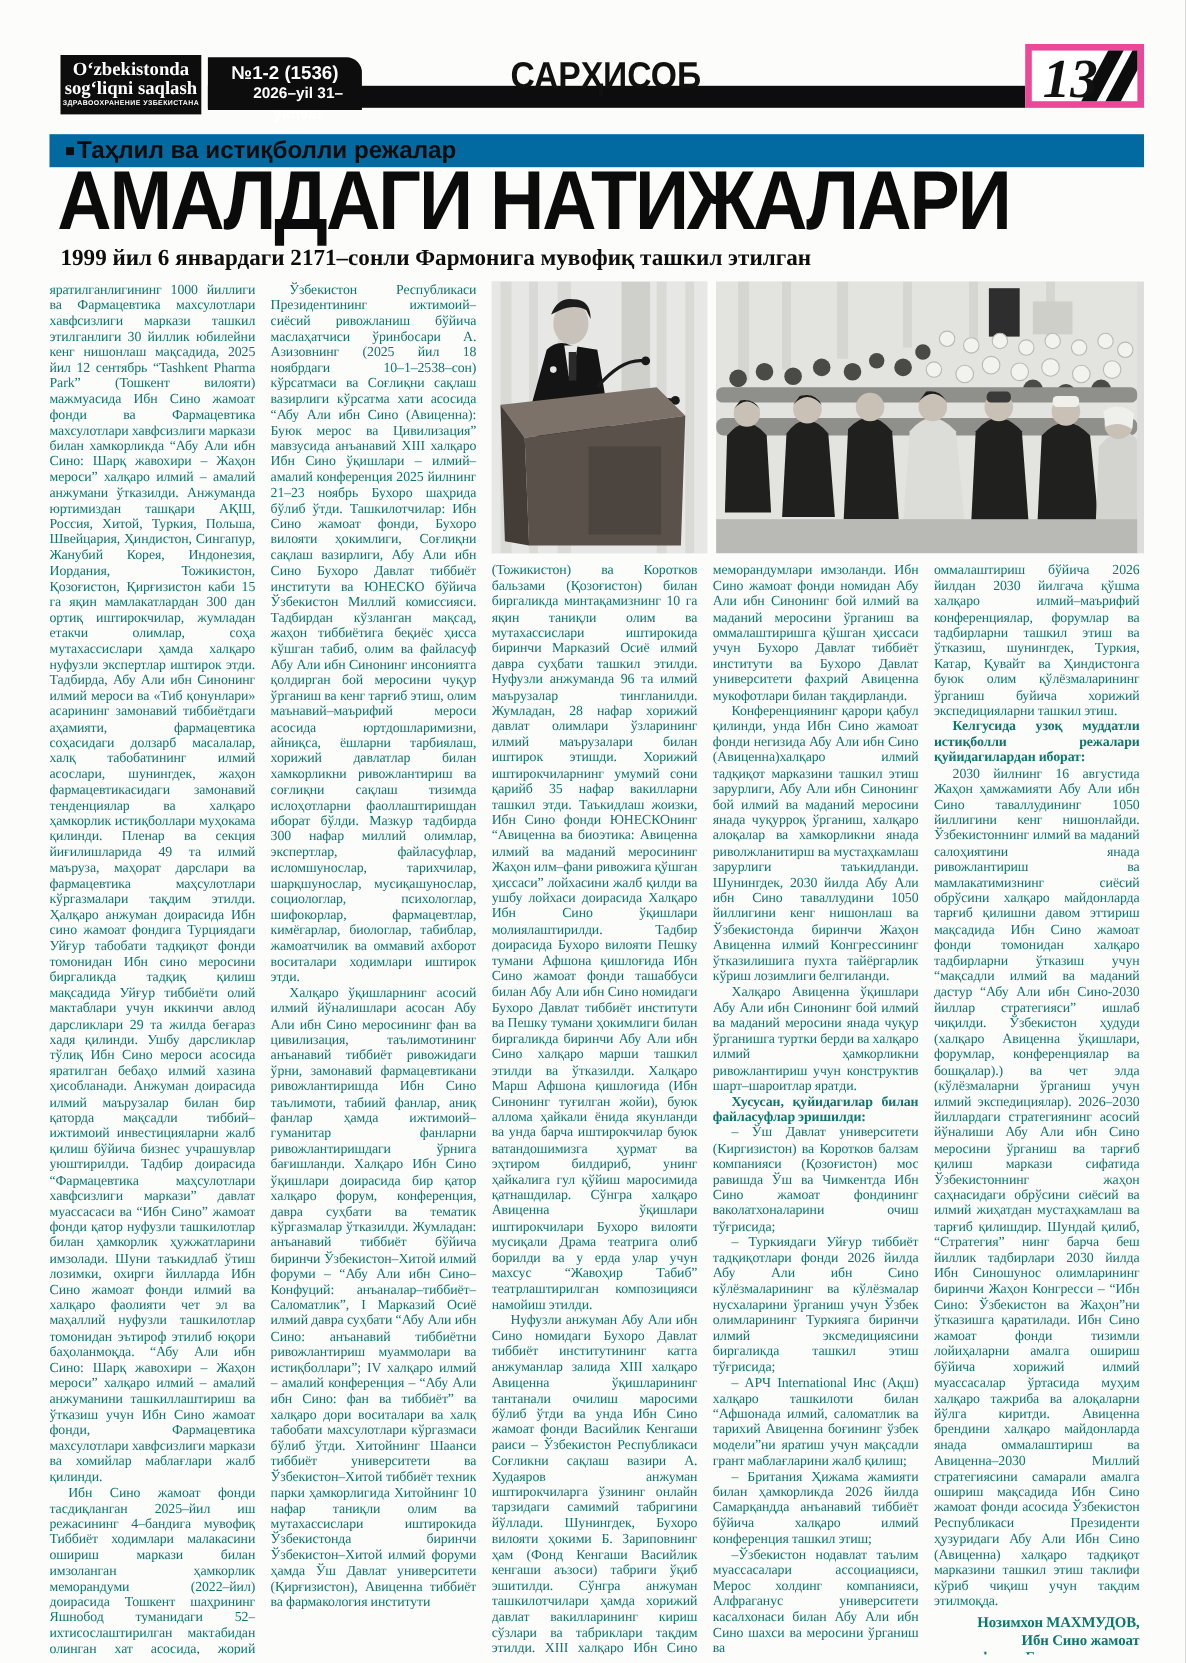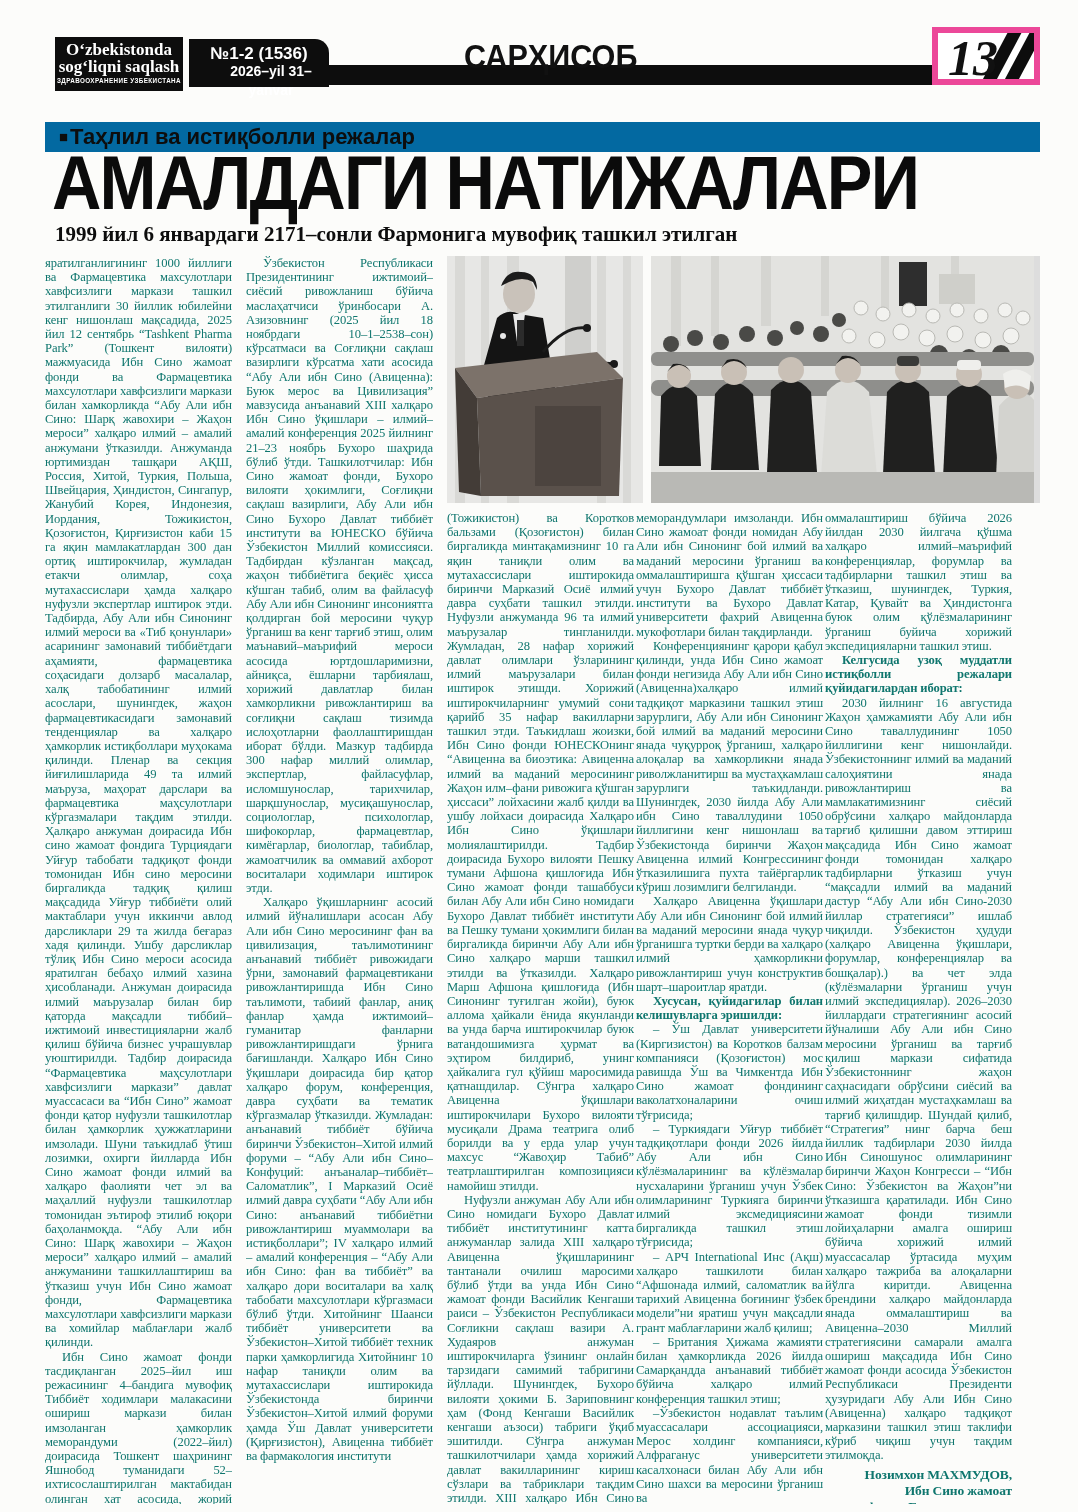--- a/index.html
+++ b/index.html
@@ -1,20 +1,20 @@
 <!DOCTYPE html>
 <html><head>
 <meta charset="utf-8">
 <style>
   html,body{margin:0;padding:0;background:#9a9a9a;}
   #page{position:relative;width:1078px;height:1512px;background:#fcfcfa;margin:0 auto;
         font-family:"Liberation Serif",serif;color:#111;overflow:hidden;}
 
   
-  #masthead{position:absolute;left:45px;top:31px;width:995px;height:84px;}
+  #masthead{position:absolute;left:45px;top:44px;width:995px;height:84px;}
   #logo-box{position:absolute;left:10px;top:6px;width:128px;height:54px;background:#0d0d0d;color:#fff;
             text-align:center;padding-top:4px;box-sizing:border-box;}
   #logo-box .l1{font-family:"Liberation Serif",serif;font-weight:bold;font-size:17px;line-height:17px;}
   #logo-box .l2{font-family:"Liberation Serif",serif;font-weight:bold;font-size:17px;line-height:17px;}
   #logo-box .l3{font-family:"Liberation Sans",sans-serif;font-weight:bold;font-size:6.3px;letter-spacing:.4px;margin-top:2px;}
   #issue-bar{position:absolute;left:144px;top:34px;width:790px;height:20px;background:#0d0d0d;}
   #issue-box{position:absolute;left:144px;top:8px;width:140px;height:48px;background:#0d0d0d;
              border-radius:0 14px 0 0;color:#fff;font-family:"Liberation Sans",sans-serif;
              font-weight:bold;text-align:center;box-sizing:border-box;padding-top:6px;}
   #issue-box .i1{font-size:17px;line-height:17px;}
@@ -42,21 +42,21 @@
   #subhead{position:absolute;left:55px;top:222px;width:995px;font-family:"Liberation Serif",serif;
            font-weight:bold;font-size:21px;color:#0d0d0d;}
 
   
   #body{position:absolute;left:45px;top:256px;width:995px;height:1248px;display:flex;gap:14px;}
   .col{width:187px;flex:0 0 187px;height:100%;overflow:hidden;}
   #right-wrap{flex:1;display:flex;flex-direction:column;}
   #photos{height:247px;display:flex;gap:8px;margin-bottom:8px;}
   #photo-left{width:196px;height:247px;background:#ddd;}
   #photo-right{flex:1;height:247px;background:#ddd;}
-  #cols345{flex:1;display:flex;gap:2px;overflow:hidden;}
+  #cols345{flex:1;display:flex;gap:14px;overflow:hidden;}
 
   .para{margin:0;text-align:justify;font-size:12.6px;line-height:14.2px;letter-spacing:-0.1px;
         word-spacing:-0.2px;color:#0f766e;}
   .para.indent{text-indent:17px;}
   .para.bold{font-weight:bold;}
   .para.right{text-align:right;white-space:pre-line;font-weight:bold;font-size:13.5px;line-height:16px;margin-top:4px;}
 
   svg{display:block;}
 </style>
 </head>
@@ -223,21 +223,21 @@
 
       <div id="cols345">
         <div class="col">
             <p class="para">(Тожикистон) ва Коротков бальзами (Қозоғистон) билан биргаликда минтақамизнинг 10 га яқин таниқли олим ва мутахассислари иштирокида биринчи Марказий Осиё илмий давра суҳбати ташкил этилди. Нуфузли анжуманда 96 та илмий маърузалар тингланилди. Жумладан, 28 нафар хорижий давлат олимлари ўзларининг илмий маърузалари билан иштирок этишди. Хорижий иштирокчиларнинг умумий сони қарийб 35 нафар вакилларни ташкил этди. Таъкидлаш жоизки, Ибн Сино фонди ЮНЕСКОнинг “Авиценна ва биоэтика: Авиценна илмий ва маданий меросининг Жаҳон илм–фани ривожига қўшган ҳиссаси” лойхасини жалб қилди ва ушбу лойхаси доирасида Халқаро Ибн Сино ўқишлари молиялаштирилди. Тадбир доирасида Бухоро вилояти Пешку тумани Афшона қишлоғида Ибн Сино жамоат фонди ташаббуси билан Абу Али ибн Сино номидаги Бухоро Давлат тиббиёт институти ва Пешку тумани ҳокимлиги билан биргаликда биринчи Абу Али ибн Сино халқаро марши ташкил этилди ва ўтказилди. Халқаро Марш Афшона қишлоғида (Ибн Синонинг туғилган жойи), буюк аллома ҳайкали ёнида якунланди ва унда барча иштирокчилар буюк ватандошимизга ҳурмат ва эҳтиром билдириб, унинг ҳайкалига гул қўйиш маросимида қатнашдилар. Сўнгра халқаро Авиценна ўқишлари иштирокчилари Бухоро вилояти мусиқали Драма театрига олиб борилди ва у ерда улар учун махсус “Жавоҳир Табиб” театрлаштирилган композицияси намойиш этилди.</p>
             <p class="para indent">Нуфузли анжуман Абу Али ибн Сино номидаги Бухоро Давлат тиббиёт институтининг катта анжуманлар залида XIII халқаро Авиценна ўқишларининг тантанали очилиш маросими бўлиб ўтди ва унда Ибн Сино жамоат фонди Васийлик Кенгаши раиси – Ўзбекистон Республикаси Соғликни сақлаш вазири А. Худаяров анжуман иштирокчиларга ўзининг онлайн тарзидаги самимий табригини йўллади. Шунингдек, Бухоро вилояти ҳокими Б. Зариповнинг ҳам (Фонд Кенгаши Васийлик кенгаши аъзоси) табриги ўқиб эшитилди. Сўнгра анжуман ташкилотчилари ҳамда хорижий давлат вакилларининг кириш сўзлари ва табриклари тақдим этилди. XIII халқаро Ибн Сино ўқишлари доирасида ҳамкорлик</p>
           </div>
         <div class="col">
             <p class="para">меморандумлари имзоланди. Ибн Сино жамоат фонди номидан Абу Али ибн Синонинг бой илмий ва маданий меросини ўрганиш ва оммалаштиришга қўшган ҳиссаси учун Бухоро Давлат тиббиёт институти ва Бухоро Давлат университети фахрий Авиценна мукофотлари билан тақдирланди.</p>
             <p class="para indent">Конференциянинг қарори қабул қилинди, унда Ибн Сино жамоат фонди негизида Абу Али ибн Сино (Авиценна)халқаро илмий тадқиқот марказини ташкил этиш зарурлиги, Абу Али ибн Синонинг бой илмий ва маданий меросини янада чуқурроқ ўрганиш, халқаро алоқалар ва хамкорликни янада риволжланитирш ва мустаҳкамлаш зарурлиги таъкидланди. Шунингдек, 2030 йилда Абу Али ибн Сино таваллудини 1050 йиллигини кенг нишонлаш ва Ўзбекистонда биринчи Жаҳон Авиценна илмий Конгрессининг ўтказилишига пухта тайёргарлик кўриш лозимлиги белгиланди.</p>
             <p class="para indent">Халқаро Авиценна ўқишлари Абу Али ибн Синонинг бой илмий ва маданий меросини янада чуқур ўрганишга туртки берди ва халқаро илмий ҳамкорликни ривожлантириш учун конструктив шарт–шароитлар яратди.</p>
-            <p class="para indent bold">Хусусан, қуйидагилар билан келишувларга эришилди:</p>
+            <p class="para indent bold">Хусусан, қуйидагилар билан файласуфлар эришилди:</p>
             <p class="para indent">– Ўш Давлат университети (Киргизистон) ва Коротков балзам компанияси (Қозоғистон) мос равишда Ўш ва Чимкентда Ибн Сино жамоат фондининг ваколатхоналарини очиш тўғрисида;</p>
             <p class="para indent">– Туркиядаги Уйғур тиббиёт тадқиқотлари фонди 2026 йилда Абу Али ибн Сино кўлёзмаларининг ва кўлёзмалар нусхаларини ўрганиш учун Ўзбек олимларининг Туркияга биринчи илмий эксмедициясини биргаликда ташкил этиш тўғрисида;</p>
             <p class="para indent">– АРЧ International Инс (Ақш) халқаро ташкилоти билан “Афшонада илмий, саломатлик ва тарихий Авиценна боғининг ўзбек модели”ни яратиш учун мақсадли грант маблағларини жалб қилиш;</p>
             <p class="para indent">– Британия Ҳижама жамияти билан ҳамкорликда 2026 йилда Самарқандда анъанавий тиббиёт бўйича халқаро илмий конференция ташкил этиш;</p>
             <p class="para indent">–Ўзбекистон нодавлат таълим муассасалари ассоциацияси, Мерос холдинг компанияси, Алфраганус университети касалхонаси билан Абу Али ибн Сино шахси ва меросини ўрганиш ва</p>
           </div>
         <div class="col">
             <p class="para">оммалаштириш бўйича 2026 йилдан 2030 йилгача қўшма халқаро илмий–маърифий конференциялар, форумлар ва тадбирларни ташкил этиш ва ўтказиш, шунингдек, Туркия, Катар, Қувайт ва Ҳиндистонга буюк олим қўлёзмаларининг ўрганиш буйича хорижий экспедицияларни ташкил этиш.</p>
             <p class="para indent bold">Келгусида узоқ муддатли истиқболли режалари қуйидагилардан иборат:</p>
             <p class="para indent">2030 йилнинг 16 августида Жаҳон ҳамжамияти Абу Али ибн Сино таваллудининг 1050 йиллигини кенг нишонлайди. Ўзбекистоннинг илмий ва маданий салоҳиятини янада ривожлантириш ва мамлакатимизнинг сиёсий обрўсини халқаро майдонларда тарғиб қилишни давом эттириш мақсадида Ибн Сино жамоат фонди томонидан халқаро тадбирларни ўтказиш учун “мақсадли илмий ва маданий дастур “Абу Али ибн Сино-2030 йиллар стратегияси” ишлаб чиқилди. Ўзбекистон ҳудуди (халқаро Авиценна ўқишлари, форумлар, конференциялар ва бошқалар).) ва чет элда (кўлёзмаларни ўрганиш учун илмий экспедициялар). 2026–2030 йиллардаги стратегиянинг асосий йўналиши Абу Али ибн Сино меросини ўрганиш ва тарғиб қилиш маркази сифатида Ўзбекистоннинг жаҳон саҳнасидаги обрўсини сиёсий ва илмий жиҳатдан мустаҳкамлаш ва тарғиб қилишдир. Шундай қилиб, “Стратегия” нинг барча беш йиллик тадбирлари 2030 йилда Ибн Синошунос олимларининг биринчи Жаҳон Конгресси – “Ибн Сино: Ўзбекистон ва Жаҳон”ни ўтказишга қаратилади. Ибн Сино жамоат фонди тизимли лойиҳаларни амалга ошириш бўйича хорижий илмий муассасалар ўртасида муҳим халқаро тажриба ва алоқаларни йўлга киритди. Авиценна брендини халқаро майдонларда янада оммалаштириш ва Авиценна–2030 Миллий стратегиясини самарали амалга ошириш мақсадида Ибн Сино жамоат фонди асосида Ўзбекистон Республикаси Президенти ҳузуридаги Абу Али Ибн Сино (Авиценна) халқаро тадқиқот марказини ташкил этиш таклифи кўриб чиқиш учун тақдим этилмоқда.</p>

